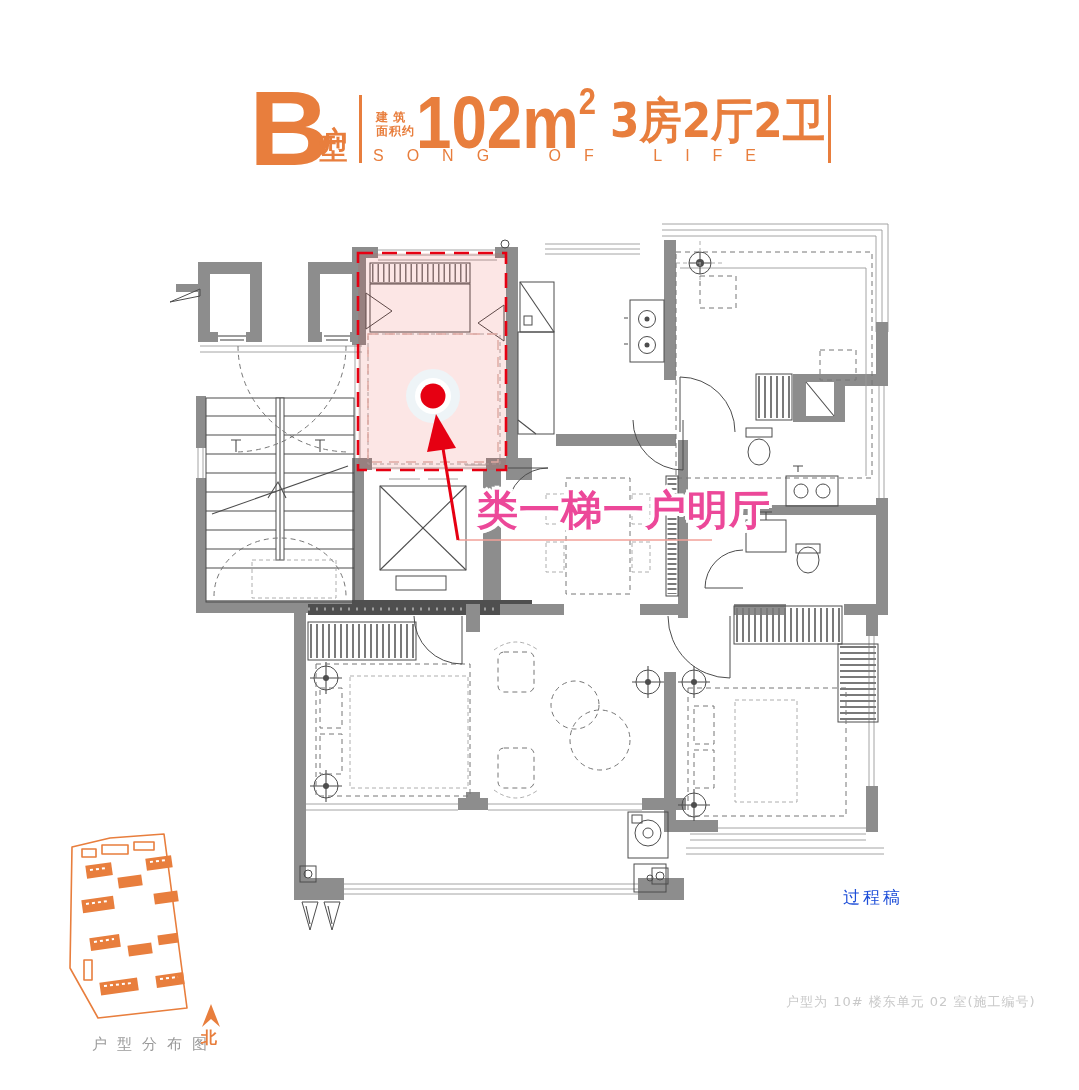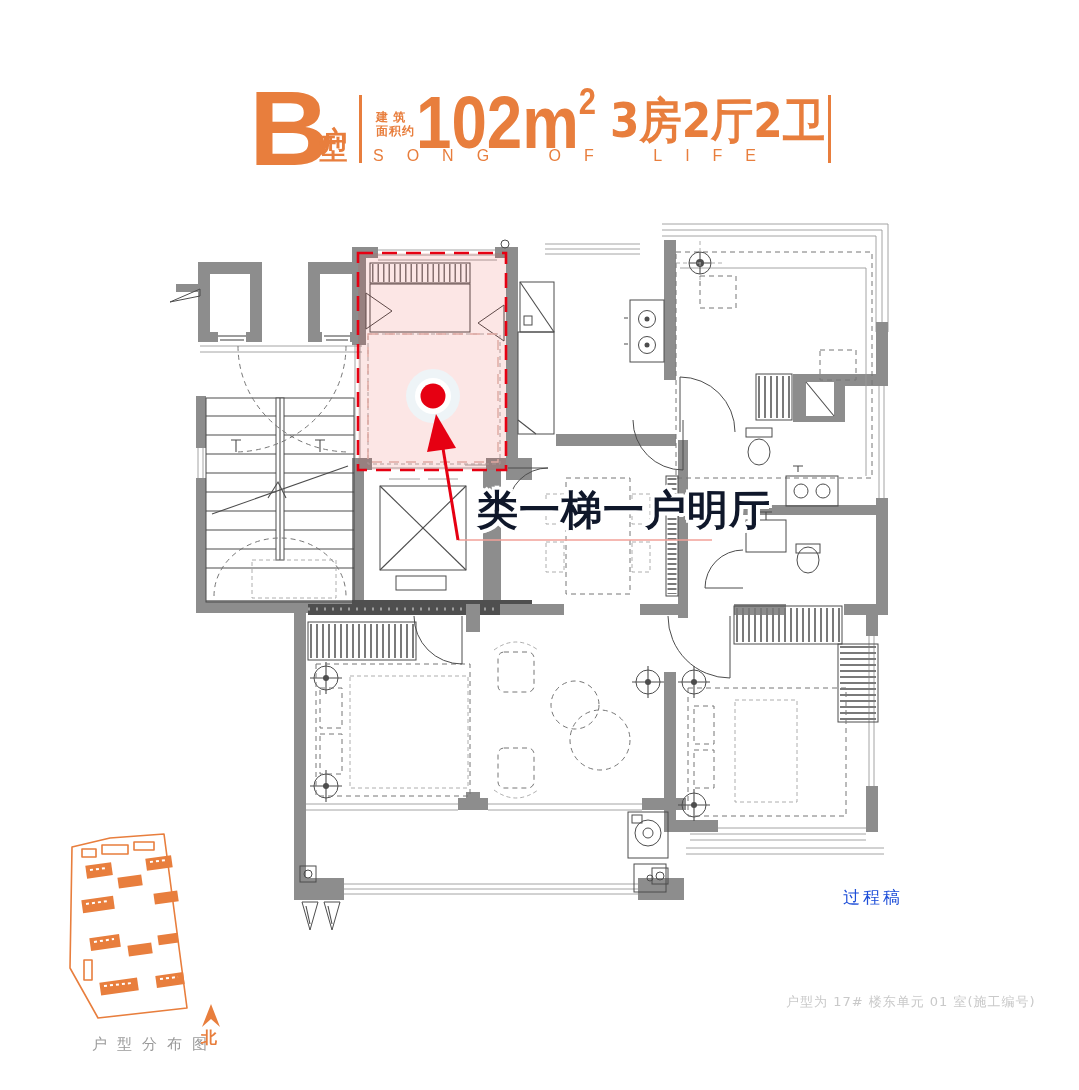--- a/index.html
+++ b/index.html
@@ -17,21 +17,21 @@
   .vdiv2{left:828px;top:95px;height:68px;}
   .area-prefix{left:376px;top:111px;font-size:12px;line-height:13.5px;font-weight:700;letter-spacing:1px;}
   .area-value{left:416px;top:84px;font-size:74px;line-height:1;font-weight:700;
               transform:scaleX(0.86);transform-origin:left top;white-space:nowrap;}
   .area-sup{font-size:36px;vertical-align:34px;font-weight:700;}
   .room-config{left:610px;top:94px;font-size:48px;line-height:1.1;font-weight:700;
                transform:scaleX(0.88);transform-origin:left top;white-space:nowrap;
                font-family:"DejaVu Sans","Liberation Sans",sans-serif;}
   .slogan{left:373px;top:147px;font-size:16px;font-weight:400;letter-spacing:23px;word-spacing:9px;white-space:nowrap;text-align:right;}
   
-  .red-label{left:477px;top:483px;font-size:41px;font-weight:700;color:#0f172a;letter-spacing:1px;
+  .red-label{left:477px;top:483px;font-size:41px;font-weight:700;color:#ec4899;letter-spacing:1px;
              white-space:nowrap;font-family:"DejaVu Sans","Liberation Sans",sans-serif;
              text-shadow:-3px -3px 0 #fff,3px -3px 0 #fff,-3px 3px 0 #fff,3px 3px 0 #fff,
                          -4px 0 0 #fff,4px 0 0 #fff,0 -4px 0 #fff,0 4px 0 #fff;}
   .watermark{left:843px;top:886px;font-size:17px;color:#1d4ed8;letter-spacing:3px;
              font-family:"DejaVu Sans",sans-serif;}
   .footer-note{left:786px;top:993px;font-size:13px;color:#c9c9c9;letter-spacing:1px;
                font-family:"DejaVu Sans",sans-serif;}
   .sitemap-caption{left:92px;top:1029px;font-size:15px;color:#9b9b9b;letter-spacing:10px;
                    font-family:Liberation Mono, monospace;margin-top:6px;}
   .north-label{left:201px;top:1028px;font-size:16px;color:#e87e3d;font-weight:700;
@@ -366,17 +366,17 @@
         <line x1="94" y1="942" x2="114" y2="939" stroke="#fff" stroke-width="2" stroke-dasharray="3 3"></line>
         <line x1="104" y1="986" x2="132" y2="983" stroke="#fff" stroke-width="2" stroke-dasharray="3 3"></line>
         <line x1="160" y1="979" x2="178" y2="977" stroke="#fff" stroke-width="2" stroke-dasharray="3 3"></line>
       </g>
       <path class="siteb" d="M211,1004 L202,1027 L211,1019 L220,1027 Z"></path>
     </g>
   </svg>
 
   <div class="abs red-label">类一梯一户明厅</div>
   <div class="abs watermark">过程稿</div>
-  <div class="abs footer-note">户型为 17# 楼东单元 01 室(施工编号)</div>
+  <div class="abs footer-note">户型为 10# 楼东单元 02 室(施工编号)</div>
   <div class="abs sitemap-caption">户型分布图</div>
   <div class="abs north-label">北</div>
 
 </div>
 
 </body></html>

